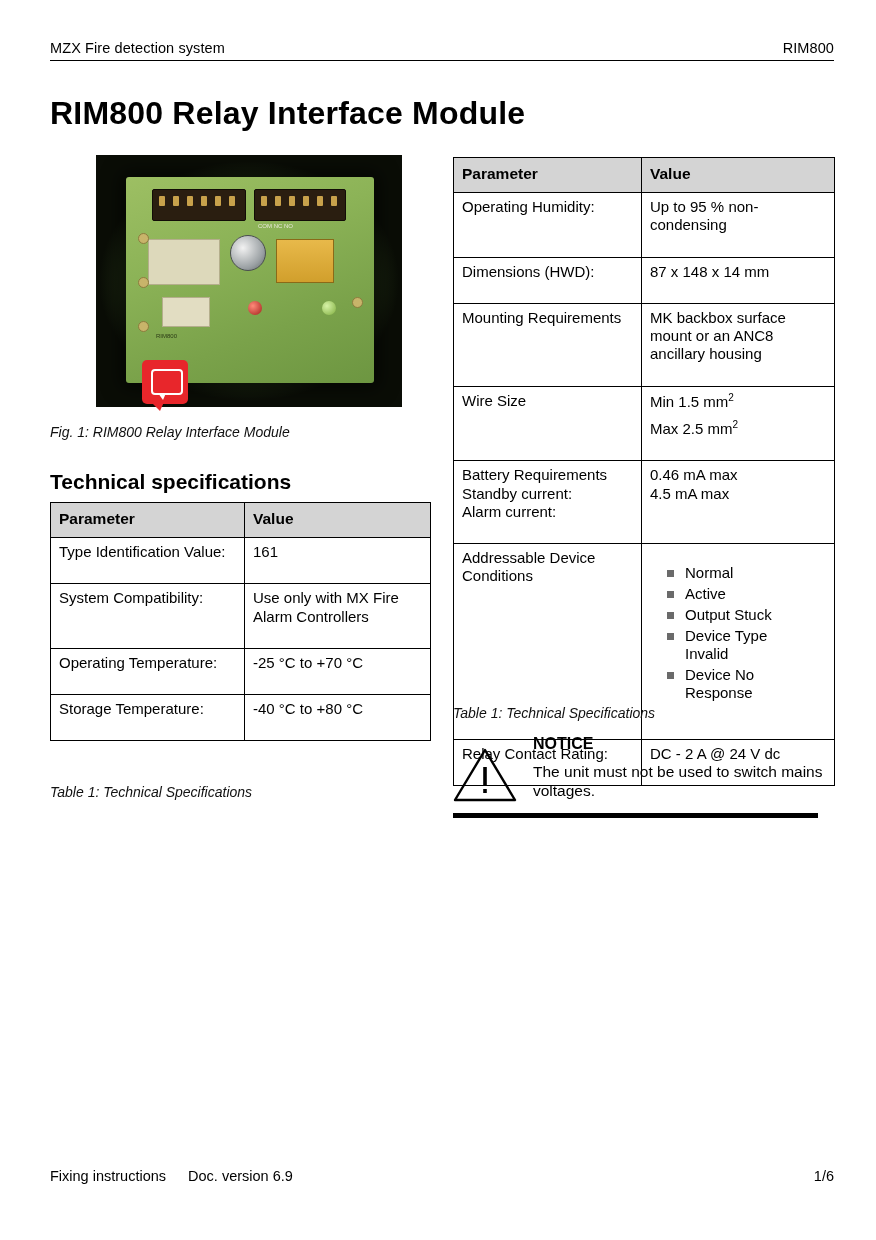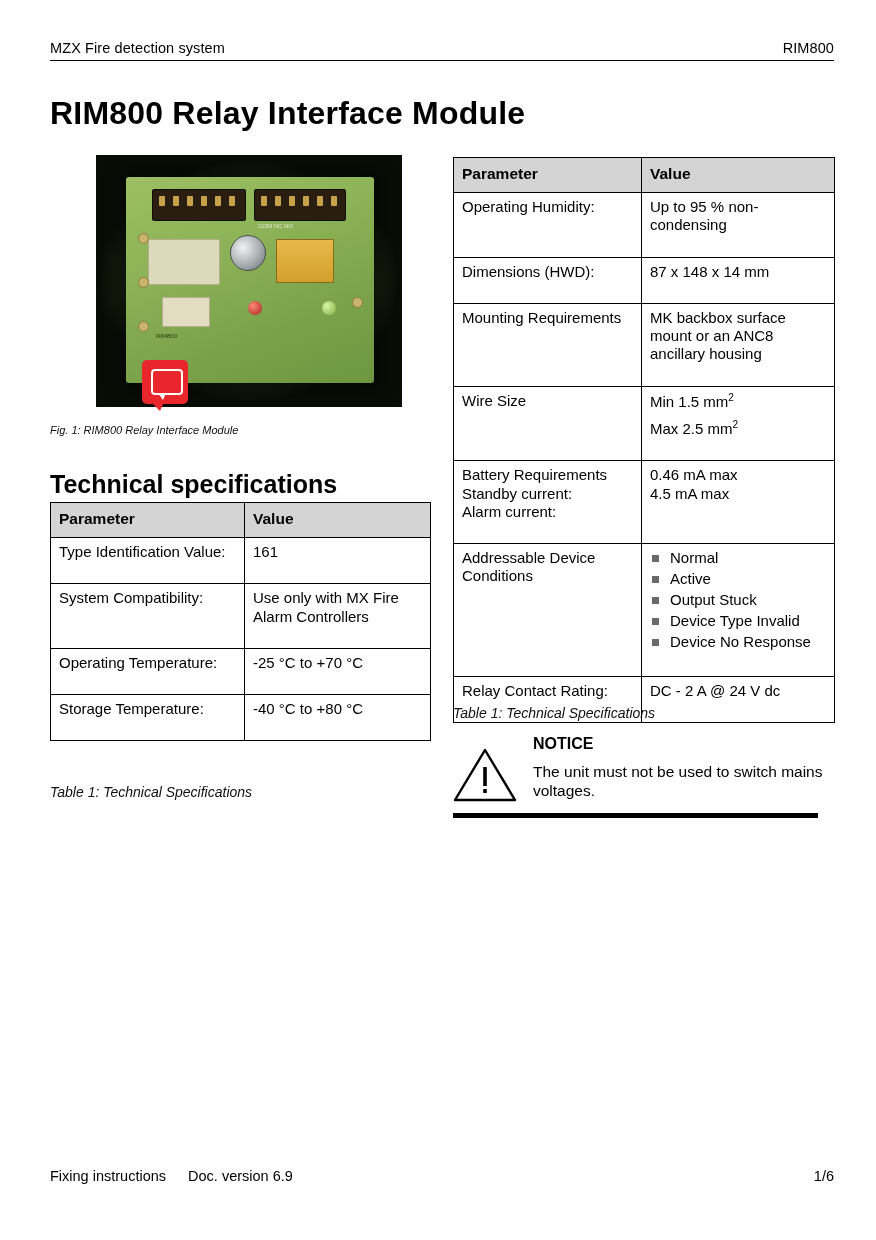--- a/index.html
+++ b/index.html
@@ -200,31 +200,31 @@
     width: 0; height: 0;
     border-left: 5px solid transparent;
     border-right: 3px solid transparent;
     border-top: 7px solid #ffffff;
   }
 
   .fig-caption {
     position: absolute;
     left: 46px;
     top: 424px;
-    font-size: 11px;
+    font-size: 14px;
     font-style: italic;
     color: #111;
   }
 
   
   .section-heading {
     position: absolute;
     left: 46px;
     top: 470px;
-    font-size: 25px;
+    font-size: 21px;
     font-weight: bold;
   }
 
   
   table.spec {
     border-collapse: collapse;
     table-layout: fixed;
     font-size: 15px;
   }
   table.spec th, table.spec td {
@@ -266,21 +266,21 @@
     font-size: 14px;
     font-style: italic;
     color: #111;
   }
   .caption-left { left: 46px; top: 784px; }
   .caption-right { left: 449px; top: 705px; }
 
   sup { font-size: 10px; vertical-align: super; }
 
   ul.cond {
-    margin: 0;
+    margin: 15px;
     padding: 0;
     list-style: none;
   }
   ul.cond li {
     position: relative;
     padding-left: 20px;
     margin-bottom: 3px;
     line-height: 1.2;
   }
   ul.cond li::before {

